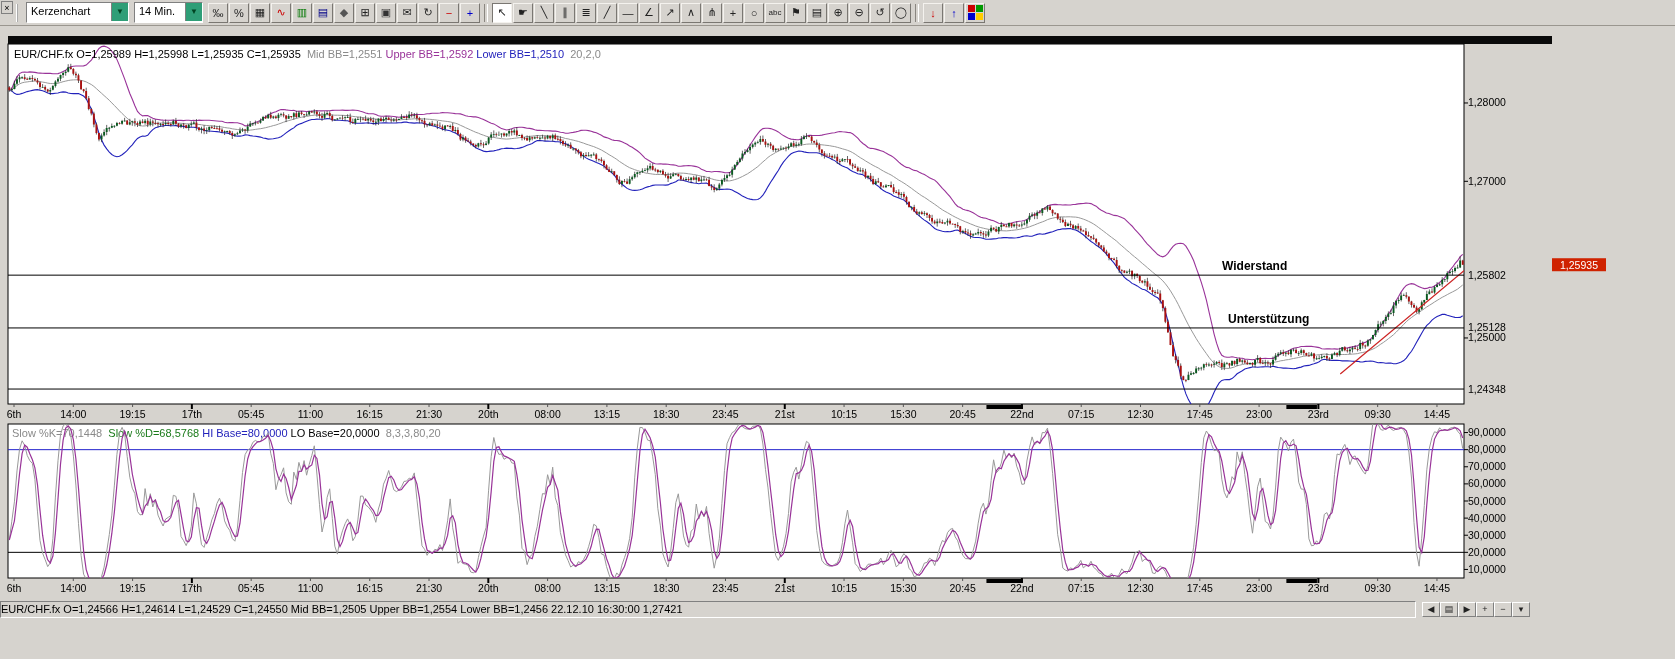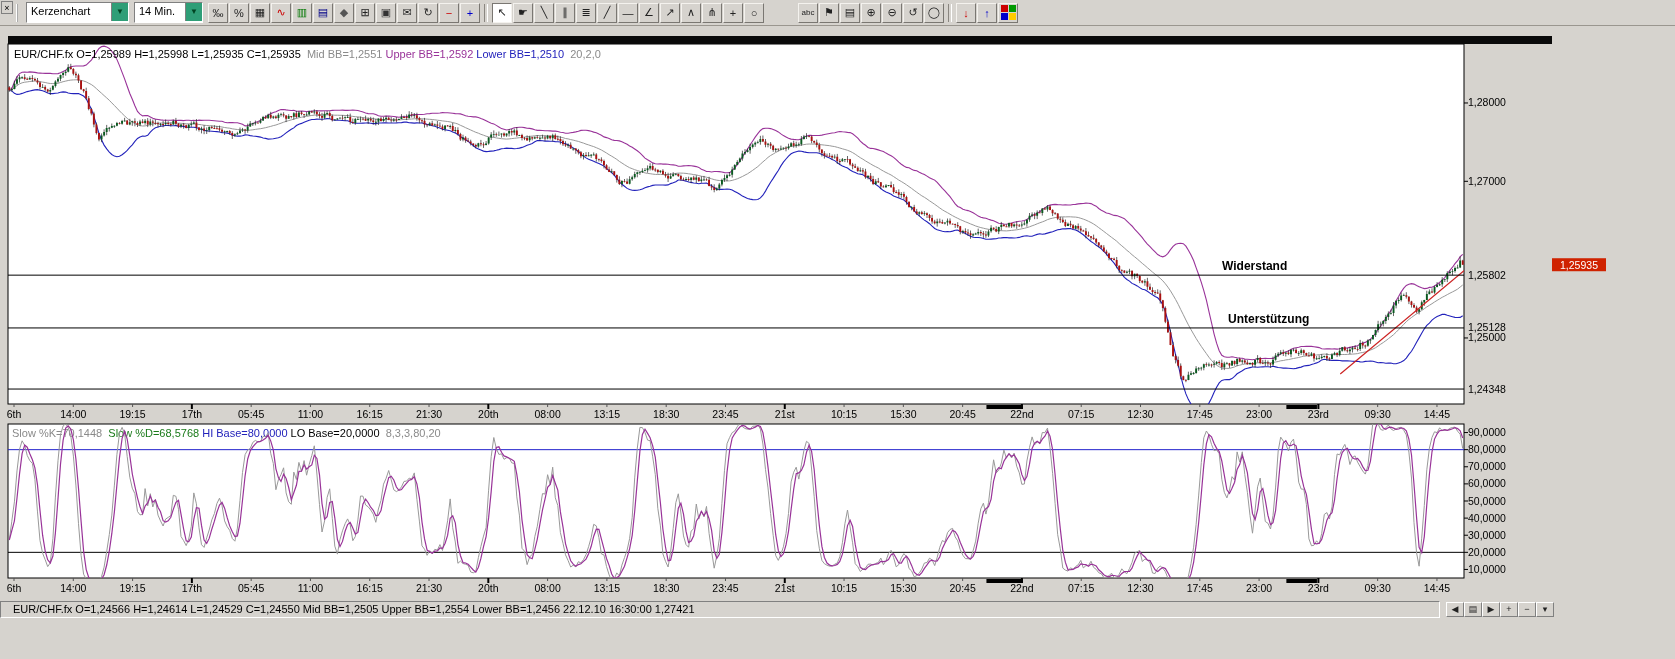--- a/index.html
+++ b/index.html
@@ -13,32 +13,32 @@
   .grip{width:4px;height:18px;border-left:2px ridge #ffffff;margin:0 4px 0 2px;}
   .dropdown{display:flex;align-items:flex-start;height:19px;background:#fff;border:1px solid;
             border-color:#808080 #ffffff #ffffff #808080;margin-right:5px;}
   .dd-label{font-size:11px;padding:2px 4px 0 4px;min-width:76px;white-space:nowrap;}
   .dropdown.dd-period .dd-label{min-width:42px;}
   .dd-btn{width:16px;background:#2f9e77;color:#042;font-size:8px;text-align:center;line-height:18px;
           border-left:1px solid #808080;}
   .tb-btn{width:20px;height:20px;display:flex;align-items:center;justify-content:center;font-size:11px;
           background:#d6d3ce;border:1px solid;border-color:#f4f2ee #7a7772 #7a7772 #f4f2ee;padding:0;box-sizing:border-box;color:#222;}
   .tb-btn.active{background:#ffffff;border-color:#7a7772 #f4f2ee #f4f2ee #7a7772;}
-  .tb-btn.small{font-size:8px;margin-left:33px;}
+  .tb-btn.small{font-size:8px;}
   .tb-sep{width:2px;height:18px;border-left:1px solid #8a8680;border-right:1px solid #ffffff;margin:0 3px;}
   .palette{display:grid;grid-template-columns:7px 7px;grid-auto-rows:7px;gap:1px;}
   .palette span{display:block;}
 
   
   #chart-svg{position:absolute;left:0;top:26px;}
   svg text{font-family:"Liberation Sans",sans-serif;}
 
   
   .bottombar{position:absolute;left:0;top:600px;width:1675px;height:18px;display:flex;align-items:center;}
-  .status-inner{width:1414px;height:15px;line-height:15px;font-size:11px;padding:0 12px;white-space:nowrap;overflow:hidden;
+  .status-inner{width:1414px;height:15px;line-height:15px;font-size:11px;padding:0 0;white-space:nowrap;overflow:hidden;
                 border:1px solid;border-color:#808080 #ffffff #ffffff #808080;background:#d6d3ce;color:#000;}
   .bc{display:flex;margin-left:6px;}
   .bc button{width:18px;height:15px;font-size:9px;line-height:12px;text-align:center;background:#d6d3ce;
              border:1px solid;border-color:#ffffff #808080 #808080 #ffffff;padding:0;color:#222;}
 </style>
 </head>
 <body>
 
 <div class="toolbar">
   <button class="tb-close">×</button>

